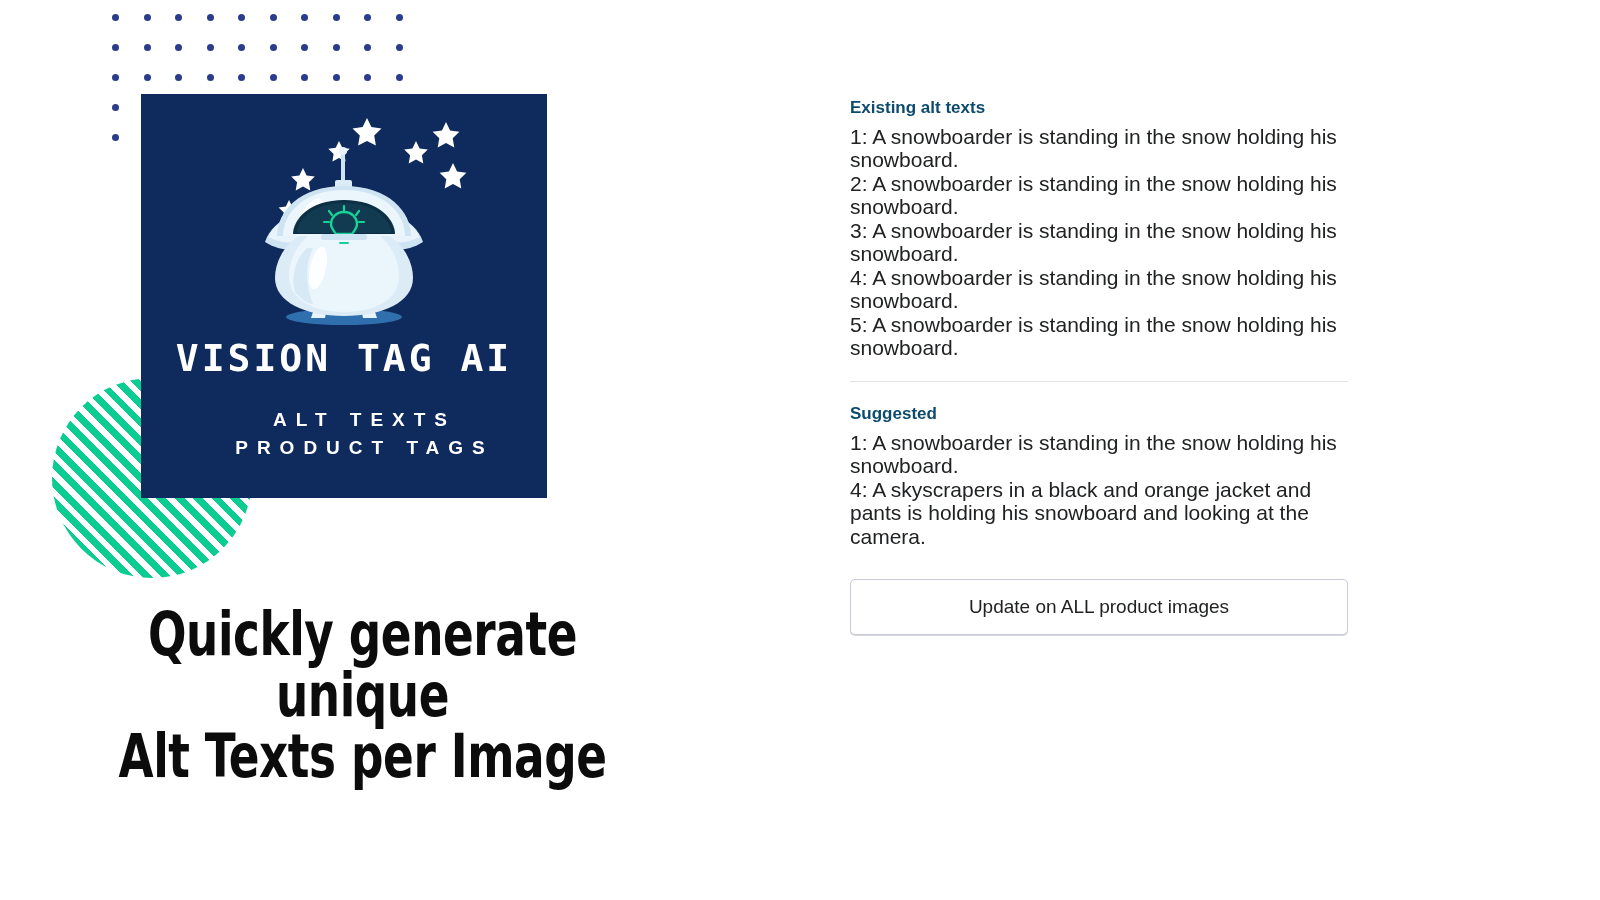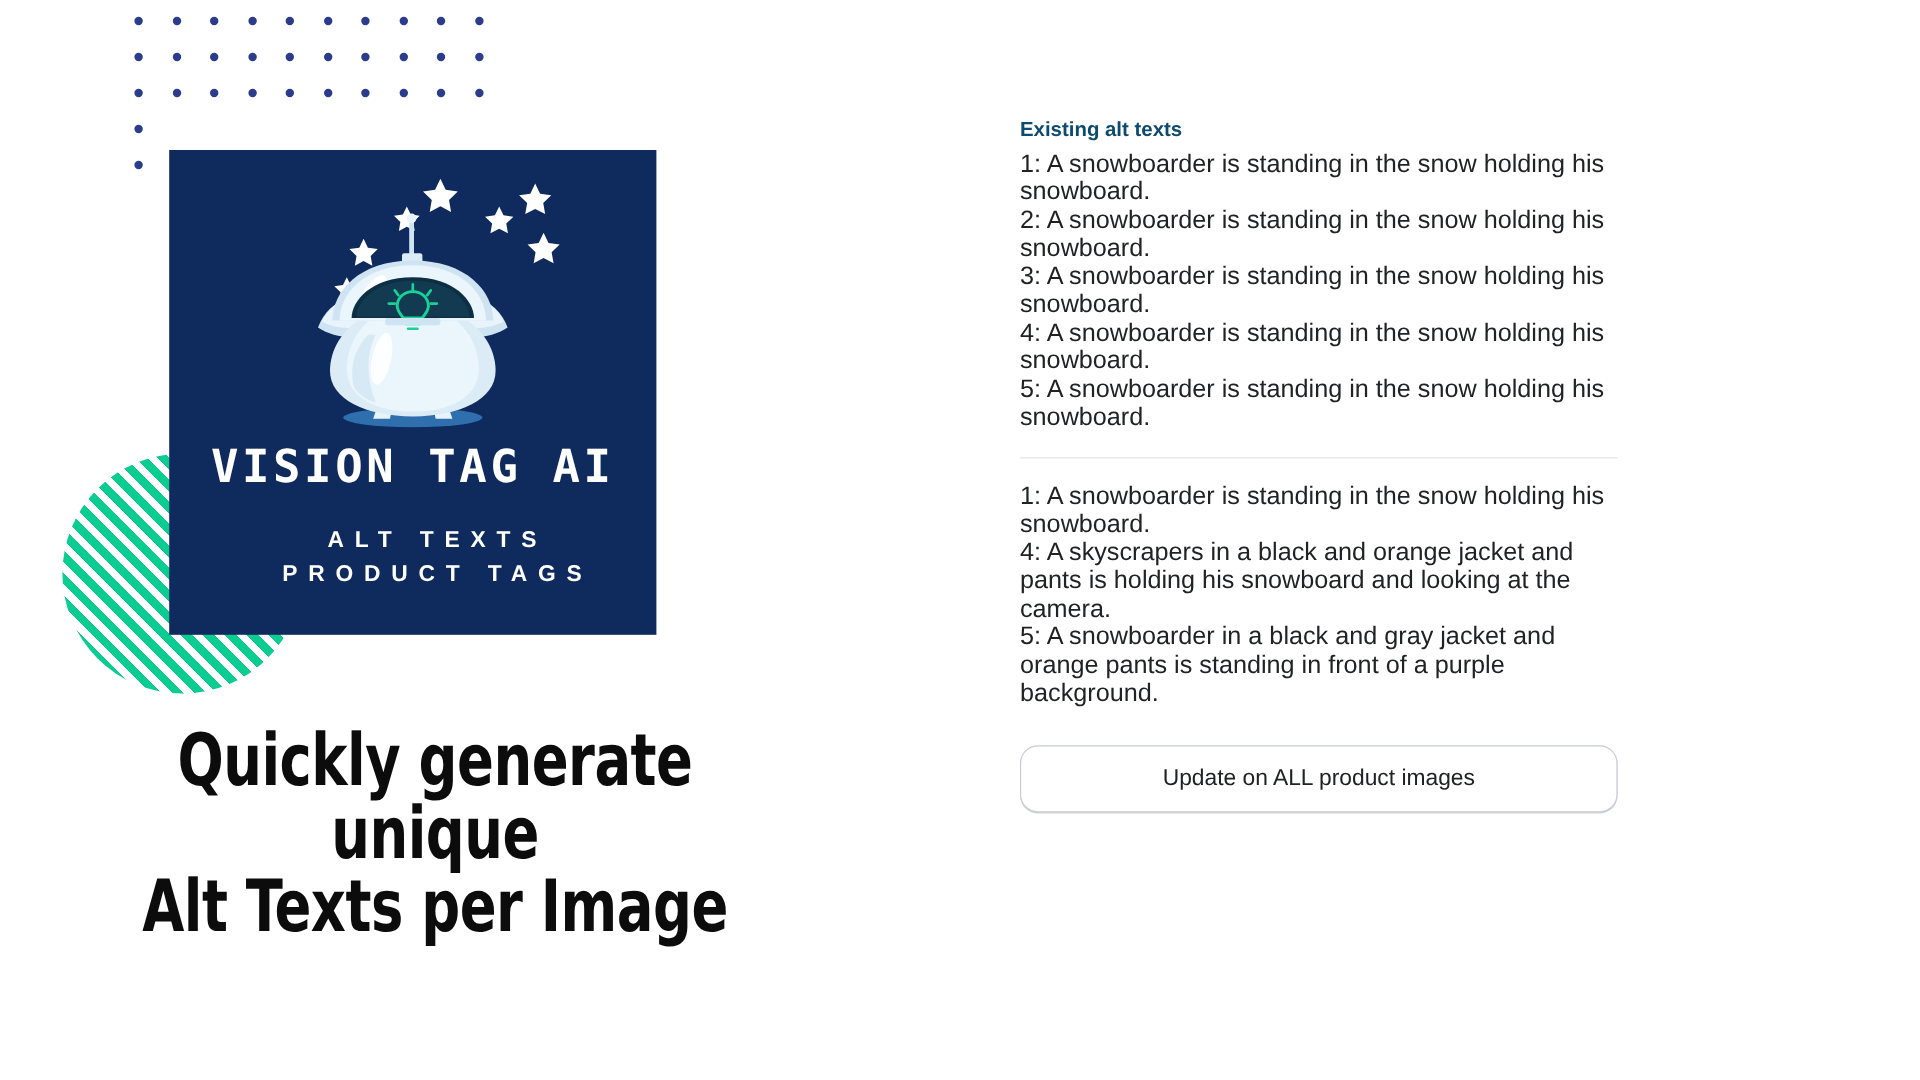--- a/index.html
+++ b/index.html
@@ -56,21 +56,21 @@
       #0ccd91 7px,
       #ffffff 7px,
       #ffffff 13px
     );
   }
 
   
   #product-card {
     position: absolute;
     left: 141px;
-    top: 125px;
+    top: 94px;
     width: 406px;
     height: 404px;
     background: #0f2a5c;
     overflow: hidden;
     text-decoration: underline;
   }
 
   #robot-art {
     position: absolute;
     left: 0;
@@ -164,21 +164,21 @@
   }
 
   #update-all-button {
     display: block;
     box-sizing: border-box;
     width: 498px;
     height: 56px;
     margin-top: 31px;
     background: #ffffff;
     border: 1px solid #c9cbd8;
-    border-radius: 15px;
+    border-radius: 5px;
     box-shadow: 0 1px 0 rgba(22,29,37,0.18);
     color: #202223;
     font-family: "Liberation Sans", sans-serif;
     font-size: 19px;
     font-weight: normal;
     line-height: 54px;
     text-align: center;
     padding: 0;
     cursor: pointer;
   }
@@ -303,20 +303,20 @@
   <ul class="alt-list">
     <li>1: A snowboarder is standing in the snow holding his snowboard.</li>
     <li>2: A snowboarder is standing in the snow holding his snowboard.</li>
     <li>3: A snowboarder is standing in the snow holding his snowboard.</li>
     <li>4: A snowboarder is standing in the snow holding his snowboard.</li>
     <li>5: A snowboarder is standing in the snow holding his snowboard.</li>
   </ul>
 
   <div class="section-divider"></div>
 
+  <h2 class="section-heading">Suggested</h2>
   <ul class="alt-list">
     <li>1: A snowboarder is standing in the snow holding his snowboard.</li>
     <li>4: A skyscrapers in a black and orange jacket and pants is holding his snowboard and looking at the camera.</li>
-    <li>5: A snowboarder in a black and gray jacket and orange pants is standing in front of a purple background.</li>
   </ul>
 
   <button id="update-all-button">Update on ALL product images</button>
 </div>
 
 </body></html>

